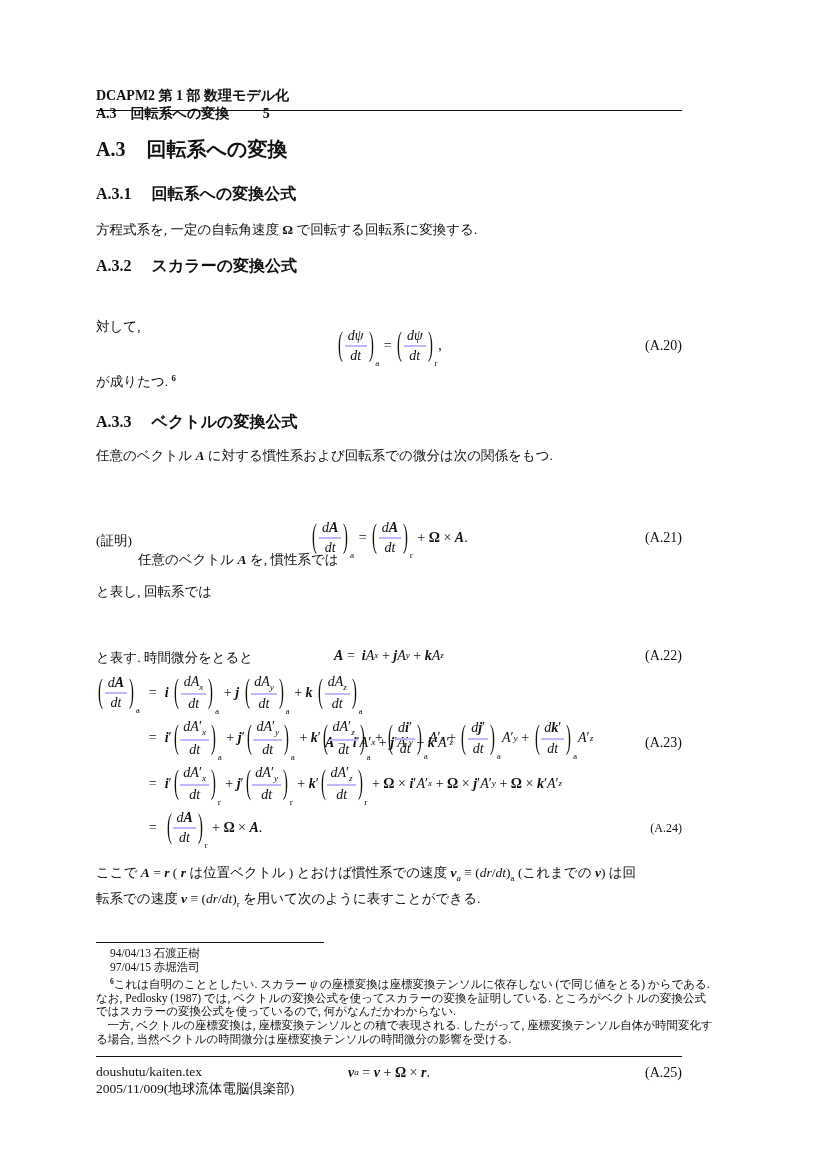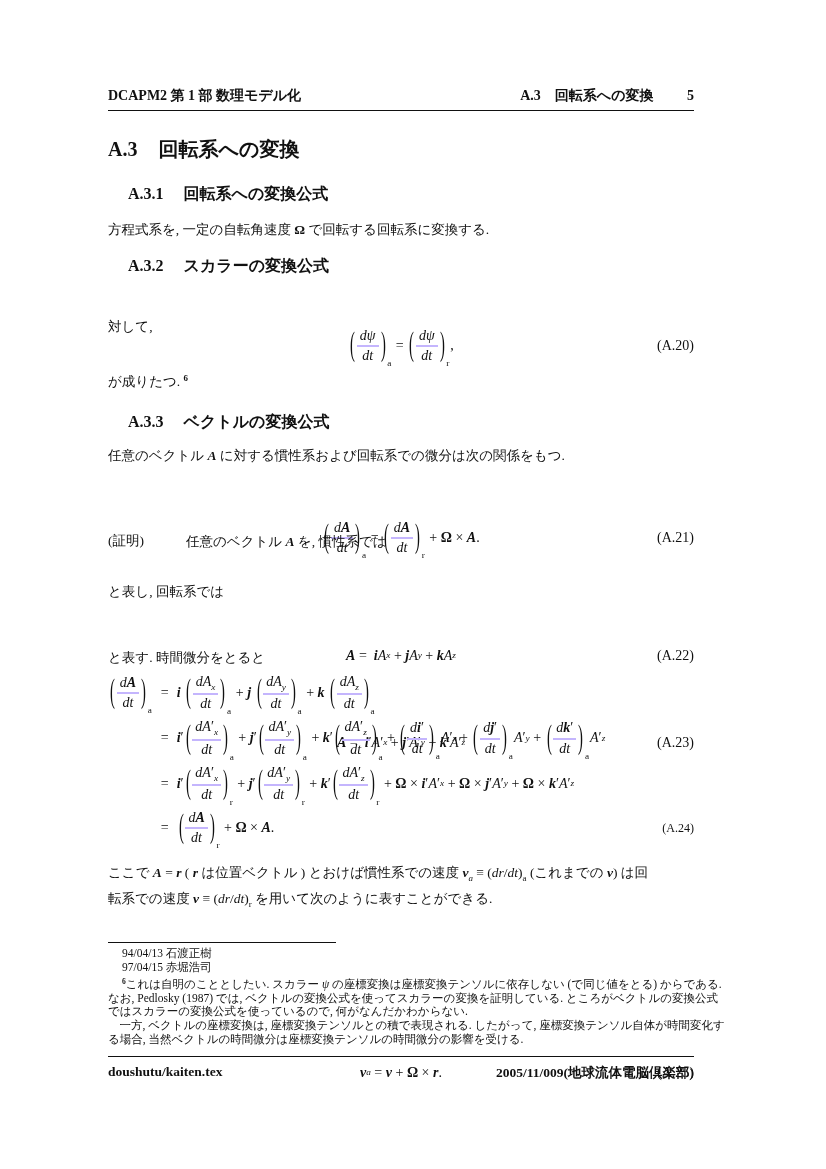--- a/index.html
+++ b/index.html
@@ -1,36 +1,36 @@
 <!DOCTYPE html>
 <html><head>
 <meta charset="utf-8">
 <style>
   html,body{margin:0;padding:0;background:#e8e8e8;}
   .page{position:relative;width:826px;height:1169px;background:#ffffff;margin:0 auto;
         font-family:"Liberation Serif","DejaVu Serif",serif;color:#111;overflow:hidden;}
-  .band{position:absolute;left:108px;width:586px;}
+  .band{position:absolute;left:96px;width:586px;flex-direction:column;}
   
   .mr{white-space:pre;}
   .mr.i{font-style:italic;}
   .mr.b{font-weight:bold;}
   .mr.bi{font-weight:bold;font-style:italic;}
   .mr.sub{font-size:66%;vertical-align:-0.4em;font-style:italic;}
   .mr.rsub{font-size:66%;vertical-align:-0.4em;}
   .mr.sup{font-size:66%;vertical-align:0.55em;font-weight:bold;}
   
   .pfrac{display:inline-flex;align-items:center;margin:0 1px;vertical-align:middle;}
   .bp{display:inline-block;transform:scaleY(2.35) scaleX(1.05);font-size:14px;line-height:1;margin:0 1px;}
   .frac{display:inline-block;text-align:center;margin:0 1px;}
   .fnum{display:block;border-bottom:2px solid #c4b5fd;padding:0 3px 1px;line-height:1.15;}
   .fden{display:block;padding:1px 3px 0;line-height:1.15;}
   .psub{font-size:66%;align-self:flex-end;transform:translateY(5px);margin-left:1px;}
   
   .hsec{font-size:20px;font-weight:bold;}
-  .hsub{font-size:16px;font-weight:bold;margin-left:20px;}
+  .hsub{font-size:16px;font-weight:bold;}
   .hnum{font-family:"Liberation Serif","DejaVu Serif",serif;margin-right:16px;}
   .htitle{font-family:"Liberation Sans","DejaVu Sans",sans-serif;}
   
   .pline{font-size:13.5px;white-space:nowrap;line-height:1.45;}
   .hdr,.ftr{display:flex;justify-content:space-between;font-size:14px;}
   .hdr{font-weight:bold;}
   .hdr-page{margin-left:30px;}
   .rule{height:1.4px;background:#111;}
   .thinrule{height:1px;background:#111;}
   
@@ -41,21 +41,21 @@
          align-items:center;font-size:14px;line-height:1.2;}
   .dcell{display:flex;align-items:center;white-space:nowrap;}
   .dtag{margin-left:auto;font-size:12px;}
   .proof{display:flex;font-size:13.5px;margin-top:16px;}
   .proof .gap{margin-left:42px;}
   .proofend{text-align:right;font-size:13.5px;padding-right:8px;}
   
   .fnblock{font-size:11.5px;line-height:13.8px;}
   .fnline{white-space:nowrap;}
   .fnline.ind{padding-left:14px;font-family:Liberation Serif, serif;}
-  .ftr{font-size:13.5px;font-weight:bold;}
+  .ftr{font-size:13.5px;}
 </style>
 </head>
 <body>
 
 <div class="page">
 
   <div class="band hdr" style="top:87px">
     <span>DCAPM2 第 1 部 数理モデル化</span>
     <span>
       <span>A.3　回転系への変換</span>

